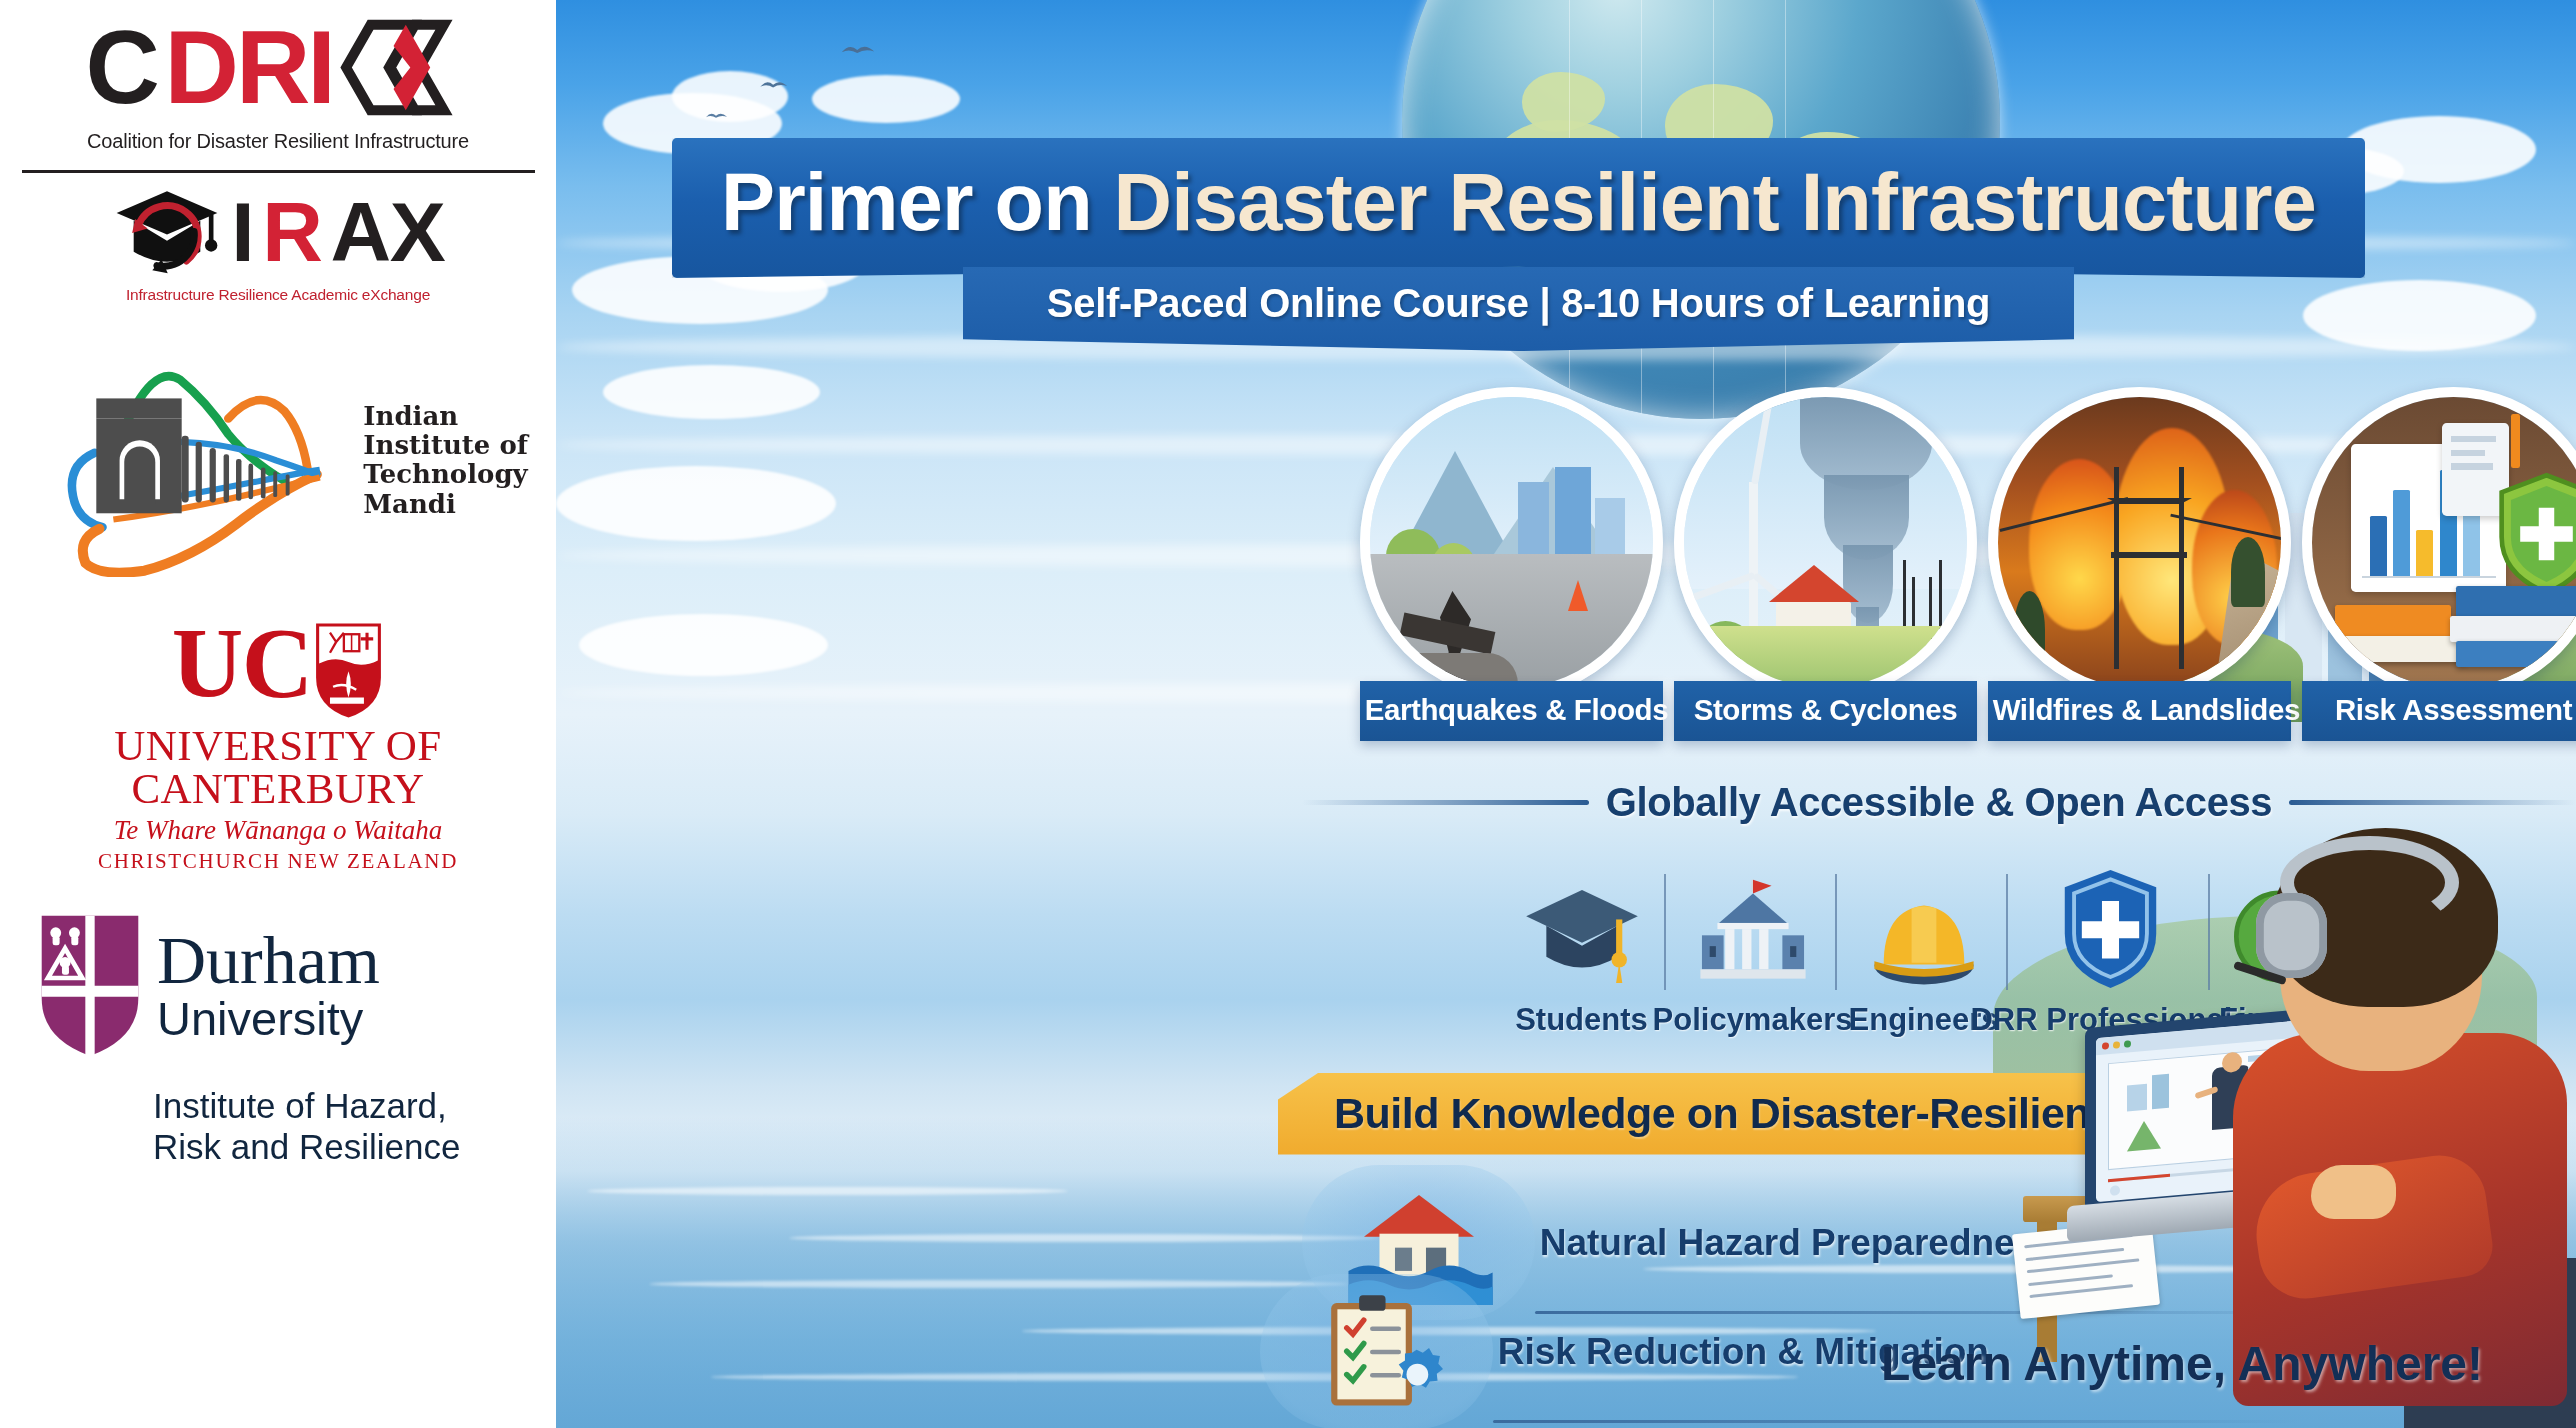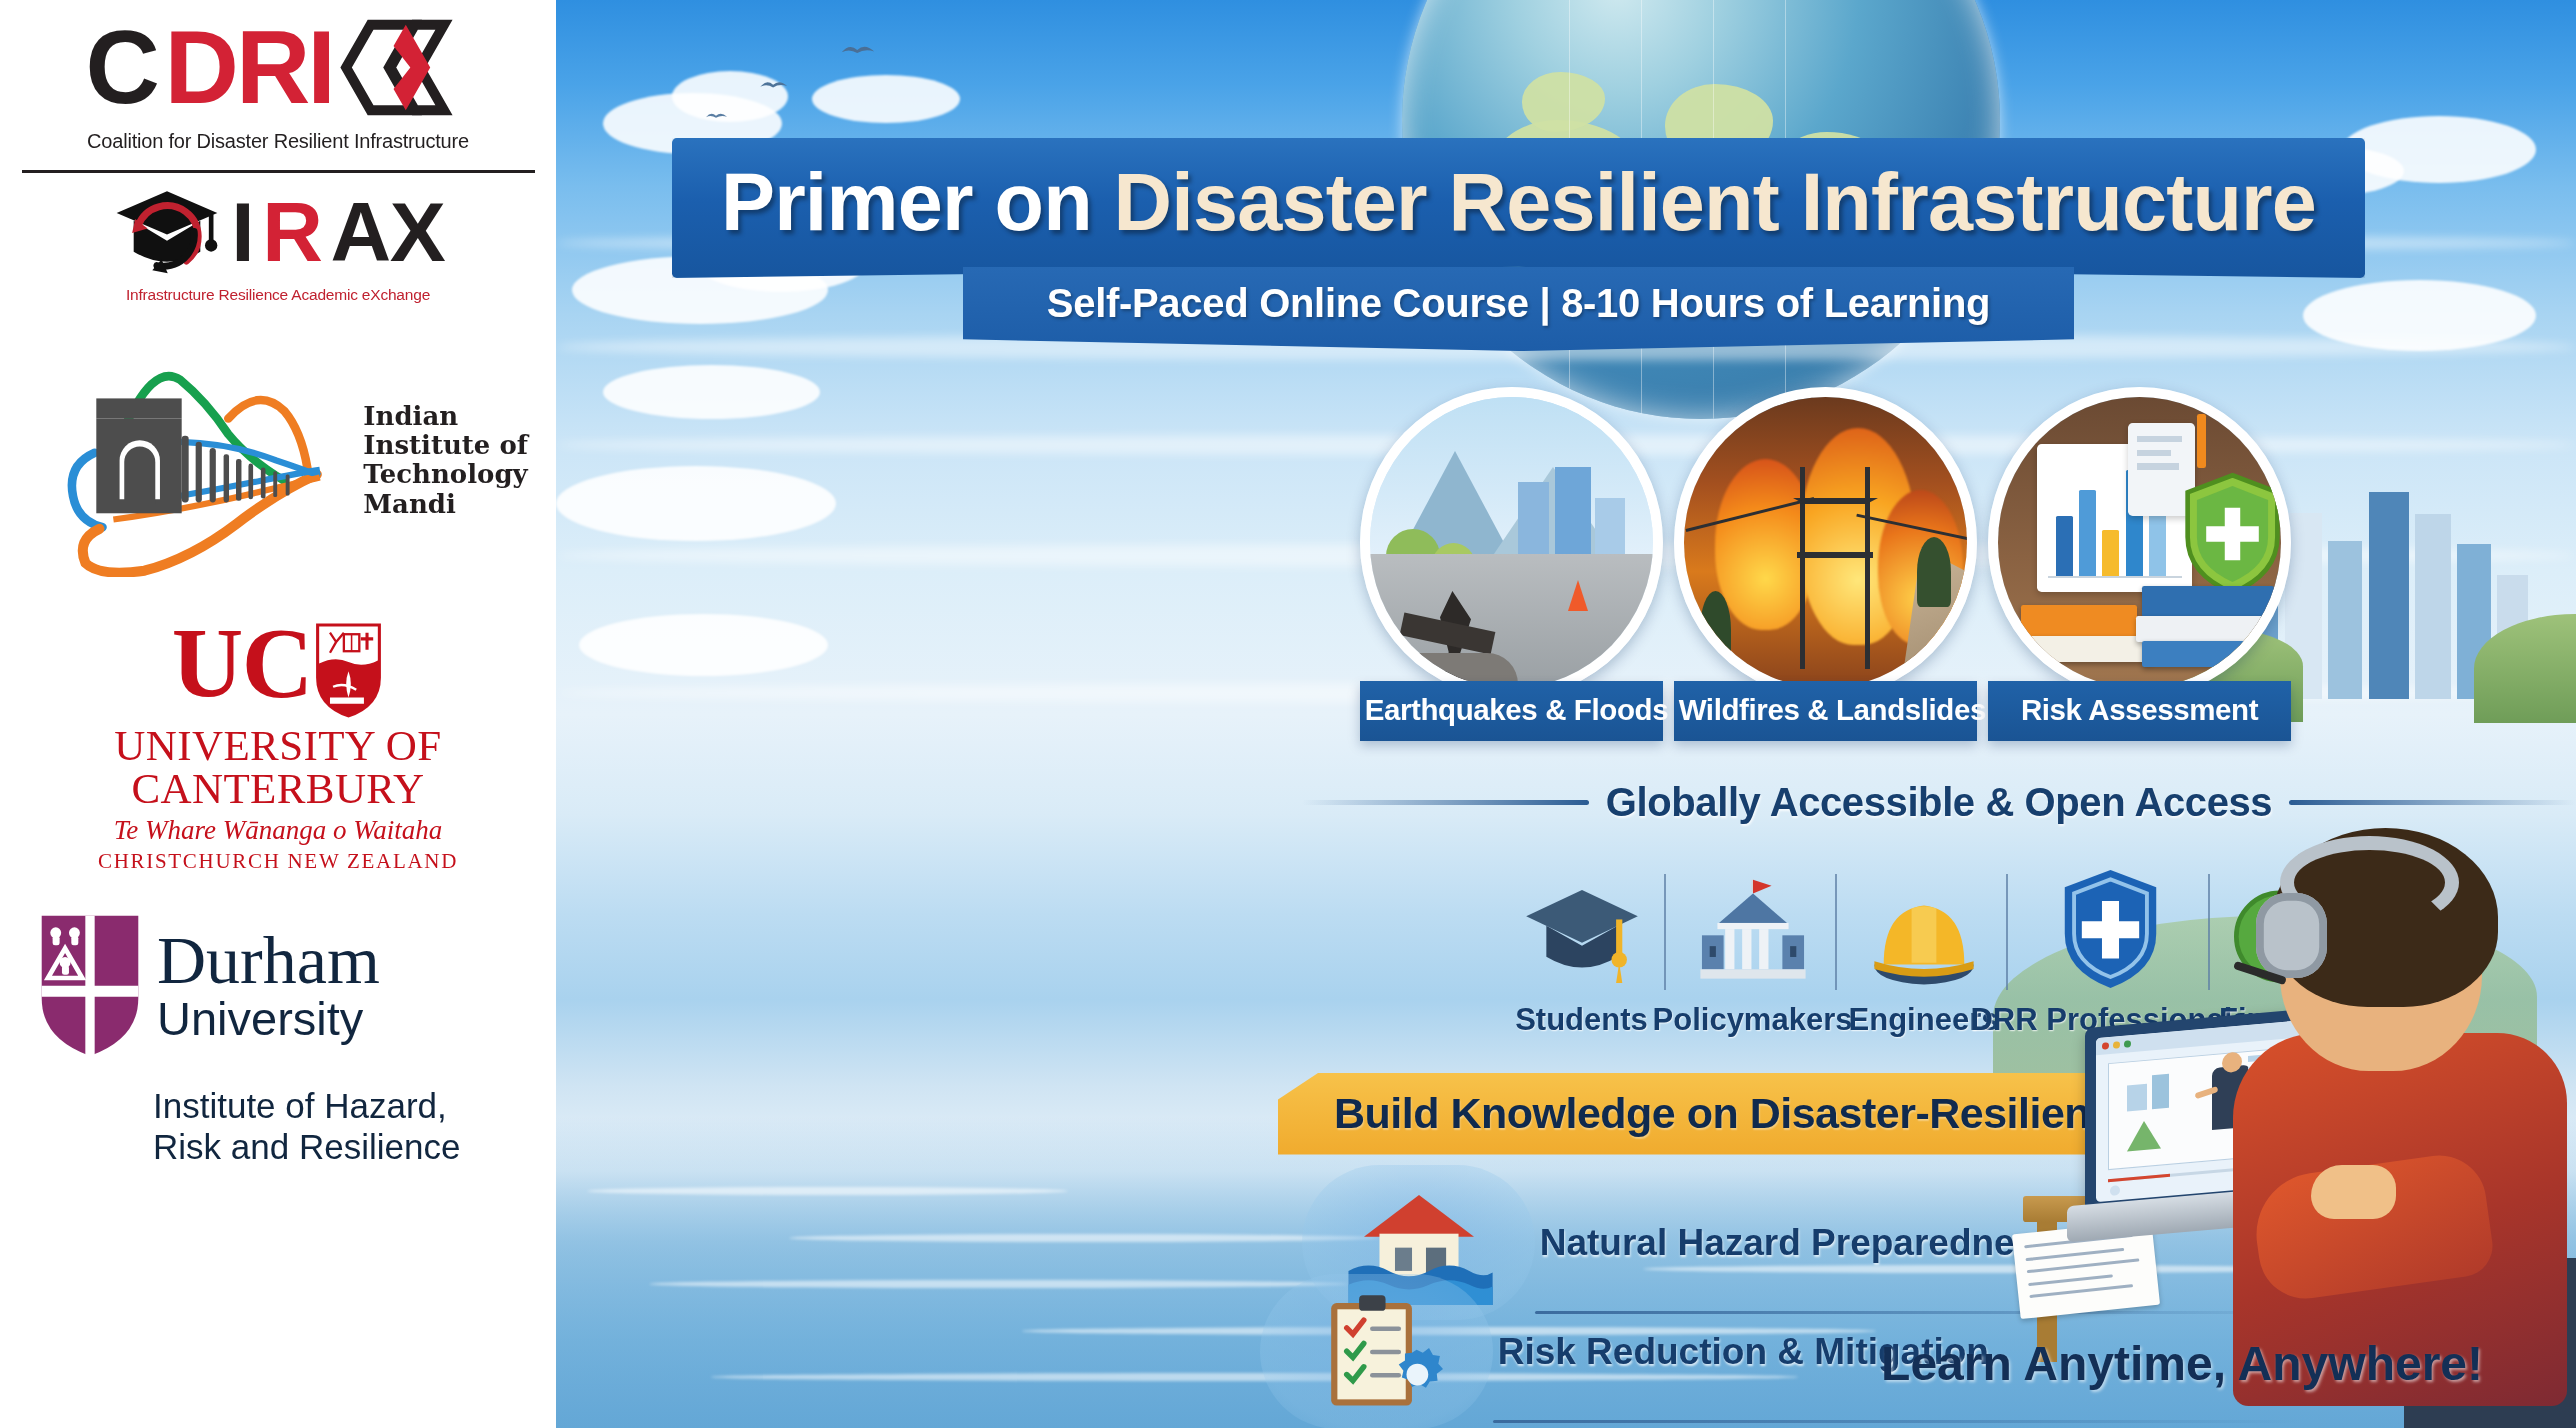--- a/index.html
+++ b/index.html
@@ -430,20 +430,42 @@
           <div class="road"></div>
           <div class="crack" style="left:70px; top:194px; width:31px; height:109px; clip-path:polygon(40% 0,100% 26%,64% 58%,100% 100%,0 100%,28% 56%,0 24%);"></div>
           <div class="crack" style="left:31px; top:225px; width:93px; height:23px; transform:rotate(12deg); background:#3a3633;"></div>
           <div class="cone" style="left:198px; top:183px;"></div>
           <div class="crack" style="left:0px; top:256px; width:148px; height:54px; background:#7d7a76; border-radius:15.5px 31px 0 0;"></div>
         </div>
       </div>
       <div class="hz-label">Earthquakes &amp; Floods</div>
     </div>
 
+    <div class="hz">
+      <div class="hz-ring">
+        <div class="hz-img">
+          <div class="sc-sky" style="height:66%;"></div>
+          <div class="tornado" style="left:116px; top:0px; width:132px; height:93px; border-radius:0 0 60% 60%;"></div>
+          <div class="tornado" style="left:140px; top:78px; width:85px; height:85px; border-radius:0 0 50% 50%;"></div>
+          <div class="tornado" style="left:159px; top:148px; width:50px;  height:78px; border-radius:0 0 50% 50%;"></div>
+          <div class="tornado" style="left:172px; top:210px; width:23px;  height:54px;  border-radius:0 0 50% 50%;"></div>
+          <div class="turb-pole" style="left:65px; top:85px; height:179px;"></div>
+          <div class="blade" style="left:67px; top:-6.2px;  transform:rotate(10deg);"></div>
+          <div class="blade" style="left:67px; top:85px; transform:rotate(130deg);"></div>
+          <div class="blade" style="left:67px; top:85px; transform:rotate(250deg);"></div>
+          <div class="pylon" style="left:219px; top:163px; width:39px; height:85px;"></div>
+          <div class="pylon" style="left:228px; top:180px; width:20px; height:62px;"></div>
+          <div class="house" style="left:92px; top:205px; width:75px; height:59px; border-radius:1.6px;"></div>
+          <div class="roof" style="left:85px; top:168px;"></div>
+          <div class="tree" style="left:15.5px;  top:224px; width:51px; height:43px; background:#86b85c;"></div>
+          <div style="position:absolute; left:0; bottom:0; width:100%; height:62px; background:linear-gradient(180deg,#cfe08d,#9dc470);"></div>
+        </div>
+      </div>
+      <div class="hz-label">Storms &amp; Cyclones</div>
+    </div>
 
     <div class="hz">
       <div class="hz-ring">
         <div class="hz-img" style="background:linear-gradient(180deg,#6b3a1e,#a4501f 30%,#d97a1c 60%,#8a431c 100%);">
           <div class="flame" style="left:31px;  top:62px;  width:101px; height:171px; background:radial-gradient(circle at 50% 70%,#ffd84a,#f48a1a 55%,#d1491a 100%);"></div>
           <div class="flame" style="left:116px; top:31px;  width:116px; height:217px; background:radial-gradient(circle at 50% 70%,#ffe77a,#f9a521 50%,#da5a18 100%);"></div>
           <div class="flame" style="left:194px; top:93px; width:85px; height:155px; background:radial-gradient(circle at 50% 70%,#ffd14a,#e9751a 60%,#b3401a 100%);"></div>
           <div class="pylon" style="left:116px; top:70px; width:70px; height:202px; border-left-width:5.4px; border-right-width:5.4px;"></div>
           <div style="position:absolute; left:109px; top:101px; width:85px; height:6.2px; background:#2c2f33; clip-path:polygon(0 0,100% 0,86% 100%,14% 100%);"></div>
           <div style="position:absolute; left:113px; top:155px; width:76px; height:6.2px; background:#2c2f33;"></div>

